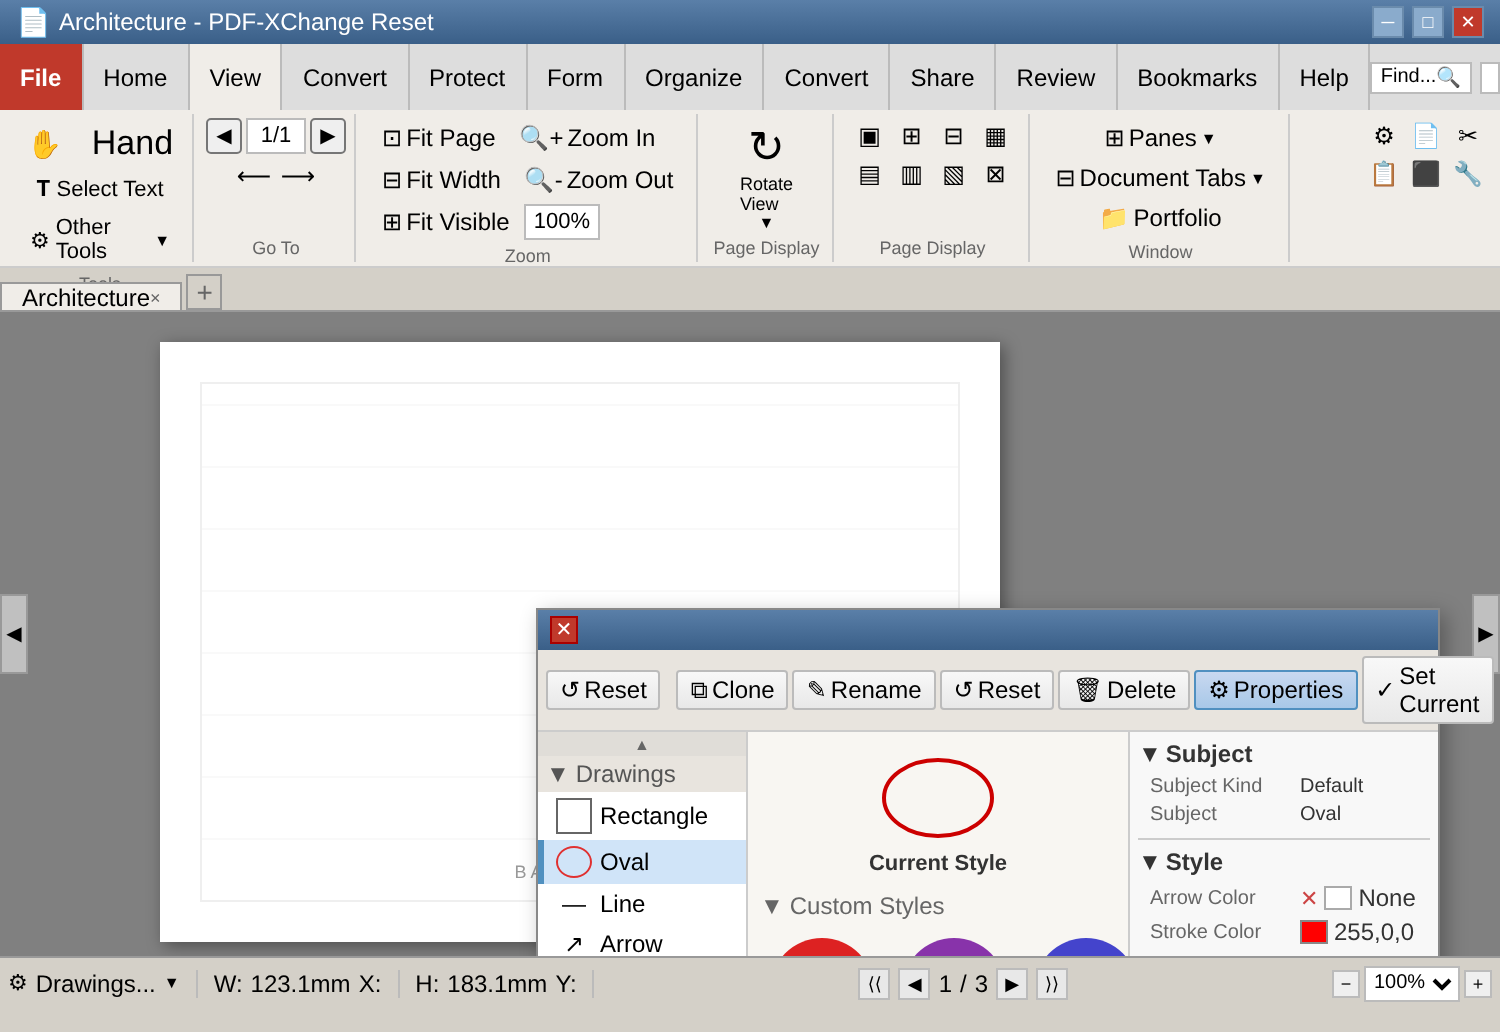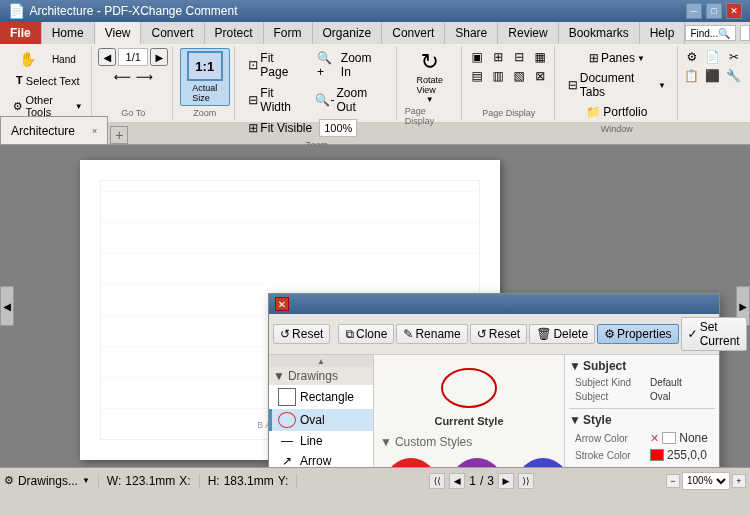--- a/index.html
+++ b/index.html
@@ -14,21 +14,21 @@
       justify-content: space-between;
       padding: 0 8px;
       color: white;
       font-size: 11px;
     }
     .titlebar-icons { display: flex; gap: 4px; }
     .titlebar-icon { width: 16px; height: 16px; background: #8aabcc; border: 1px solid #6a8bac; display: flex; align-items: center; justify-content: center; font-size: 9px; cursor: pointer; color: white; }
 
     
     .ribbon { background: #f0ede8; border-bottom: 1px solid #ccc; }
-    .ribbon-tabs { display: flex; background: #ddd; height: 22px; }
+    .ribbon-tabs { display: flex; background: #ddd; height: 33px; }
     .ribbon-tab {
       padding: 3px 10px;
       font-size: 11px;
       cursor: pointer;
       border-right: 1px solid #bbb;
       display: flex;
       align-items: center;
     }
     .ribbon-tab.active { background: #f0ede8; color: #000; border-bottom: none; }
     .ribbon-tab.file { background: #c0392b; color: white; font-weight: bold; }
@@ -37,21 +37,21 @@
     .ribbon-group { display: flex; flex-direction: column; align-items: center; border-right: 1px solid #ccc; padding: 2px 6px; min-width: 50px; }
     .ribbon-group-label { font-size: 9px; color: #666; margin-top: auto; padding-top: 2px; }
     .ribbon-group-content { display: flex; align-items: center; gap: 2px; flex: 1; }
 
     .ribbon-btn { display: flex; flex-direction: column; align-items: center; justify-content: center; padding: 2px 4px; cursor: pointer; border: 1px solid transparent; border-radius: 2px; font-size: 9px; min-width: 32px; }
     .ribbon-btn.active { background: #c0d8f0; border-color: #5090c0; }
     .ribbon-btn-large { min-height: 56px; }
 
     
     .tabbar { height: 22px; background: #d4d0c8; display: flex; align-items: flex-end; border-bottom: 1px solid #999; }
-    .doc-tab { background: #f0ede8; border: 1px solid #999; border-bottom: none; padding: 2px 10px; font-size: 11px; display: flex; align-items: center; gap: 17px; cursor: pointer; height: 28px; }
+    .doc-tab { background: #f0ede8; border: 1px solid #999; border-bottom: none; padding: 2px 10px; font-size: 11px; display: flex; align-items: center; gap: 0; cursor: pointer; height: 14px; }
     .doc-tab-close { font-size: 9px; color: #666; cursor: pointer; }
     .tab-add { width: 18px; height: 18px; background: none; border: 1px solid #999; display: flex; align-items: center; justify-content: center; cursor: pointer; font-size: 14px; color: #666; margin-left: 2px; }
 
     
     .nav-left { position: absolute; left: 0; top: 50%; transform: translateY(-50%); width: 14px; height: 40px; background: #c0c0c0; border: 1px solid #999; display: flex; align-items: center; justify-content: center; cursor: pointer; font-size: 10px; z-index: 10; }
     .nav-right { position: absolute; right: 0; top: 50%; transform: translateY(-50%); width: 14px; height: 40px; background: #c0c0c0; border: 1px solid #999; display: flex; align-items: center; justify-content: center; cursor: pointer; font-size: 10px; z-index: 10; }
 
     
     .statusbar { height: 26px; background: #d4d0c8; border-top: 1px solid #999; display: flex; align-items: center; padding: 0 4px; gap: 8px; font-size: 10px; }
     .statusbar-section { display: flex; align-items: center; gap: 4px; border-right: 1px solid #bbb; padding-right: 8px; }
@@ -111,21 +111,21 @@
 
     
     .list-scroll-btn { width: 100%; height: 12px; background: #e0ddd8; display: flex; align-items: center; justify-content: center; cursor: pointer; font-size: 8px; color: #666; }
   </style>
 </head>
 <body>
 
 <div class="titlebar">
   <div style="display:flex;align-items:center;gap:4px;">
     <span style="font-size:14px;">📄</span>
-    <span>Architecture - PDF-XChange Comment</span>
+    <span>Architecture - PDF-XChange Reset</span>
   </div>
   <div class="titlebar-icons">
     <div class="titlebar-icon">─</div>
     <div class="titlebar-icon">□</div>
     <div class="titlebar-icon" style="background:#c0392b;">✕</div>
   </div>
 </div>
 
 <div class="ribbon">
   <div class="ribbon-tabs">
@@ -175,21 +175,21 @@
       </div>
     </div>
   </div>
 
   <div class="ribbon-content">
 
     <div class="ribbon-group">
       <div class="ribbon-group-content" style="flex-direction:column;align-items:flex-start;gap:1px;">
         <div class="ribbon-btn" style="flex-direction:row;width:80px;">
           <span style="font-size:14px;">✋</span>
-          <span style="font-size:10px;margin-left:15px;">Hand</span>
+          <span style="font-size:17px;margin-left:15px;">Hand</span>
         </div>
         <div class="ribbon-btn" style="flex-direction:row;width:80px;">
           <span style="font-size:11px;">𝐓</span>
           <span style="font-size:11px;margin-left:3px;">Select Text</span>
         </div>
         <div class="ribbon-btn" style="flex-direction:row;width:80px;">
           <span style="font-size:11px;">⚙</span>
           <span style="font-size:11px;margin-left:3px;">Other Tools</span>
           <span style="font-size:8px;margin-left:2px;">▼</span>
         </div>
@@ -203,27 +203,20 @@
         <input style="width: 30px; height: 18px; text-align: center; font-size: 11px; border: 1px solid rgb(187, 187, 187);" value="1/1">
         <button style="width:18px;height:18px;font-size:10px;cursor:pointer;">▶</button>
       </div>
       <div style="display:flex;gap:2px;">
         <div class="ribbon-icon-btn">⟵</div>
         <div class="ribbon-icon-btn">⟶</div>
       </div>
       <div class="ribbon-group-label">Go To</div>
     </div>
 
-    <div class="ribbon-group">
-      <div class="ribbon-btn ribbon-btn-large active" style="width:50px;">
-        <div style="width:36px;height:36px;background:#c8d8f0;border:2px solid #5090c0;display:flex;align-items:center;justify-content:center;font-weight:bold;font-size:13px;">1:1</div>
-        <span style="font-size:9px;margin-top:2px;">Actual<br>Size</span>
-      </div>
-      <div class="ribbon-group-label">Zoom</div>
-    </div>
 
     <div class="ribbon-group">
       <div style="display:flex;flex-direction:column;gap:1px;">
         <div style="display:flex;align-items:center;gap:2px;">
           <div class="ribbon-btn" style="flex-direction:row;gap:2px;">
             <span>⊡</span>
               <span>Fit Page</span>
           </div>
           <div class="ribbon-btn" style="flex-direction:row;gap:2px;">
             <span>🔍+</span>

